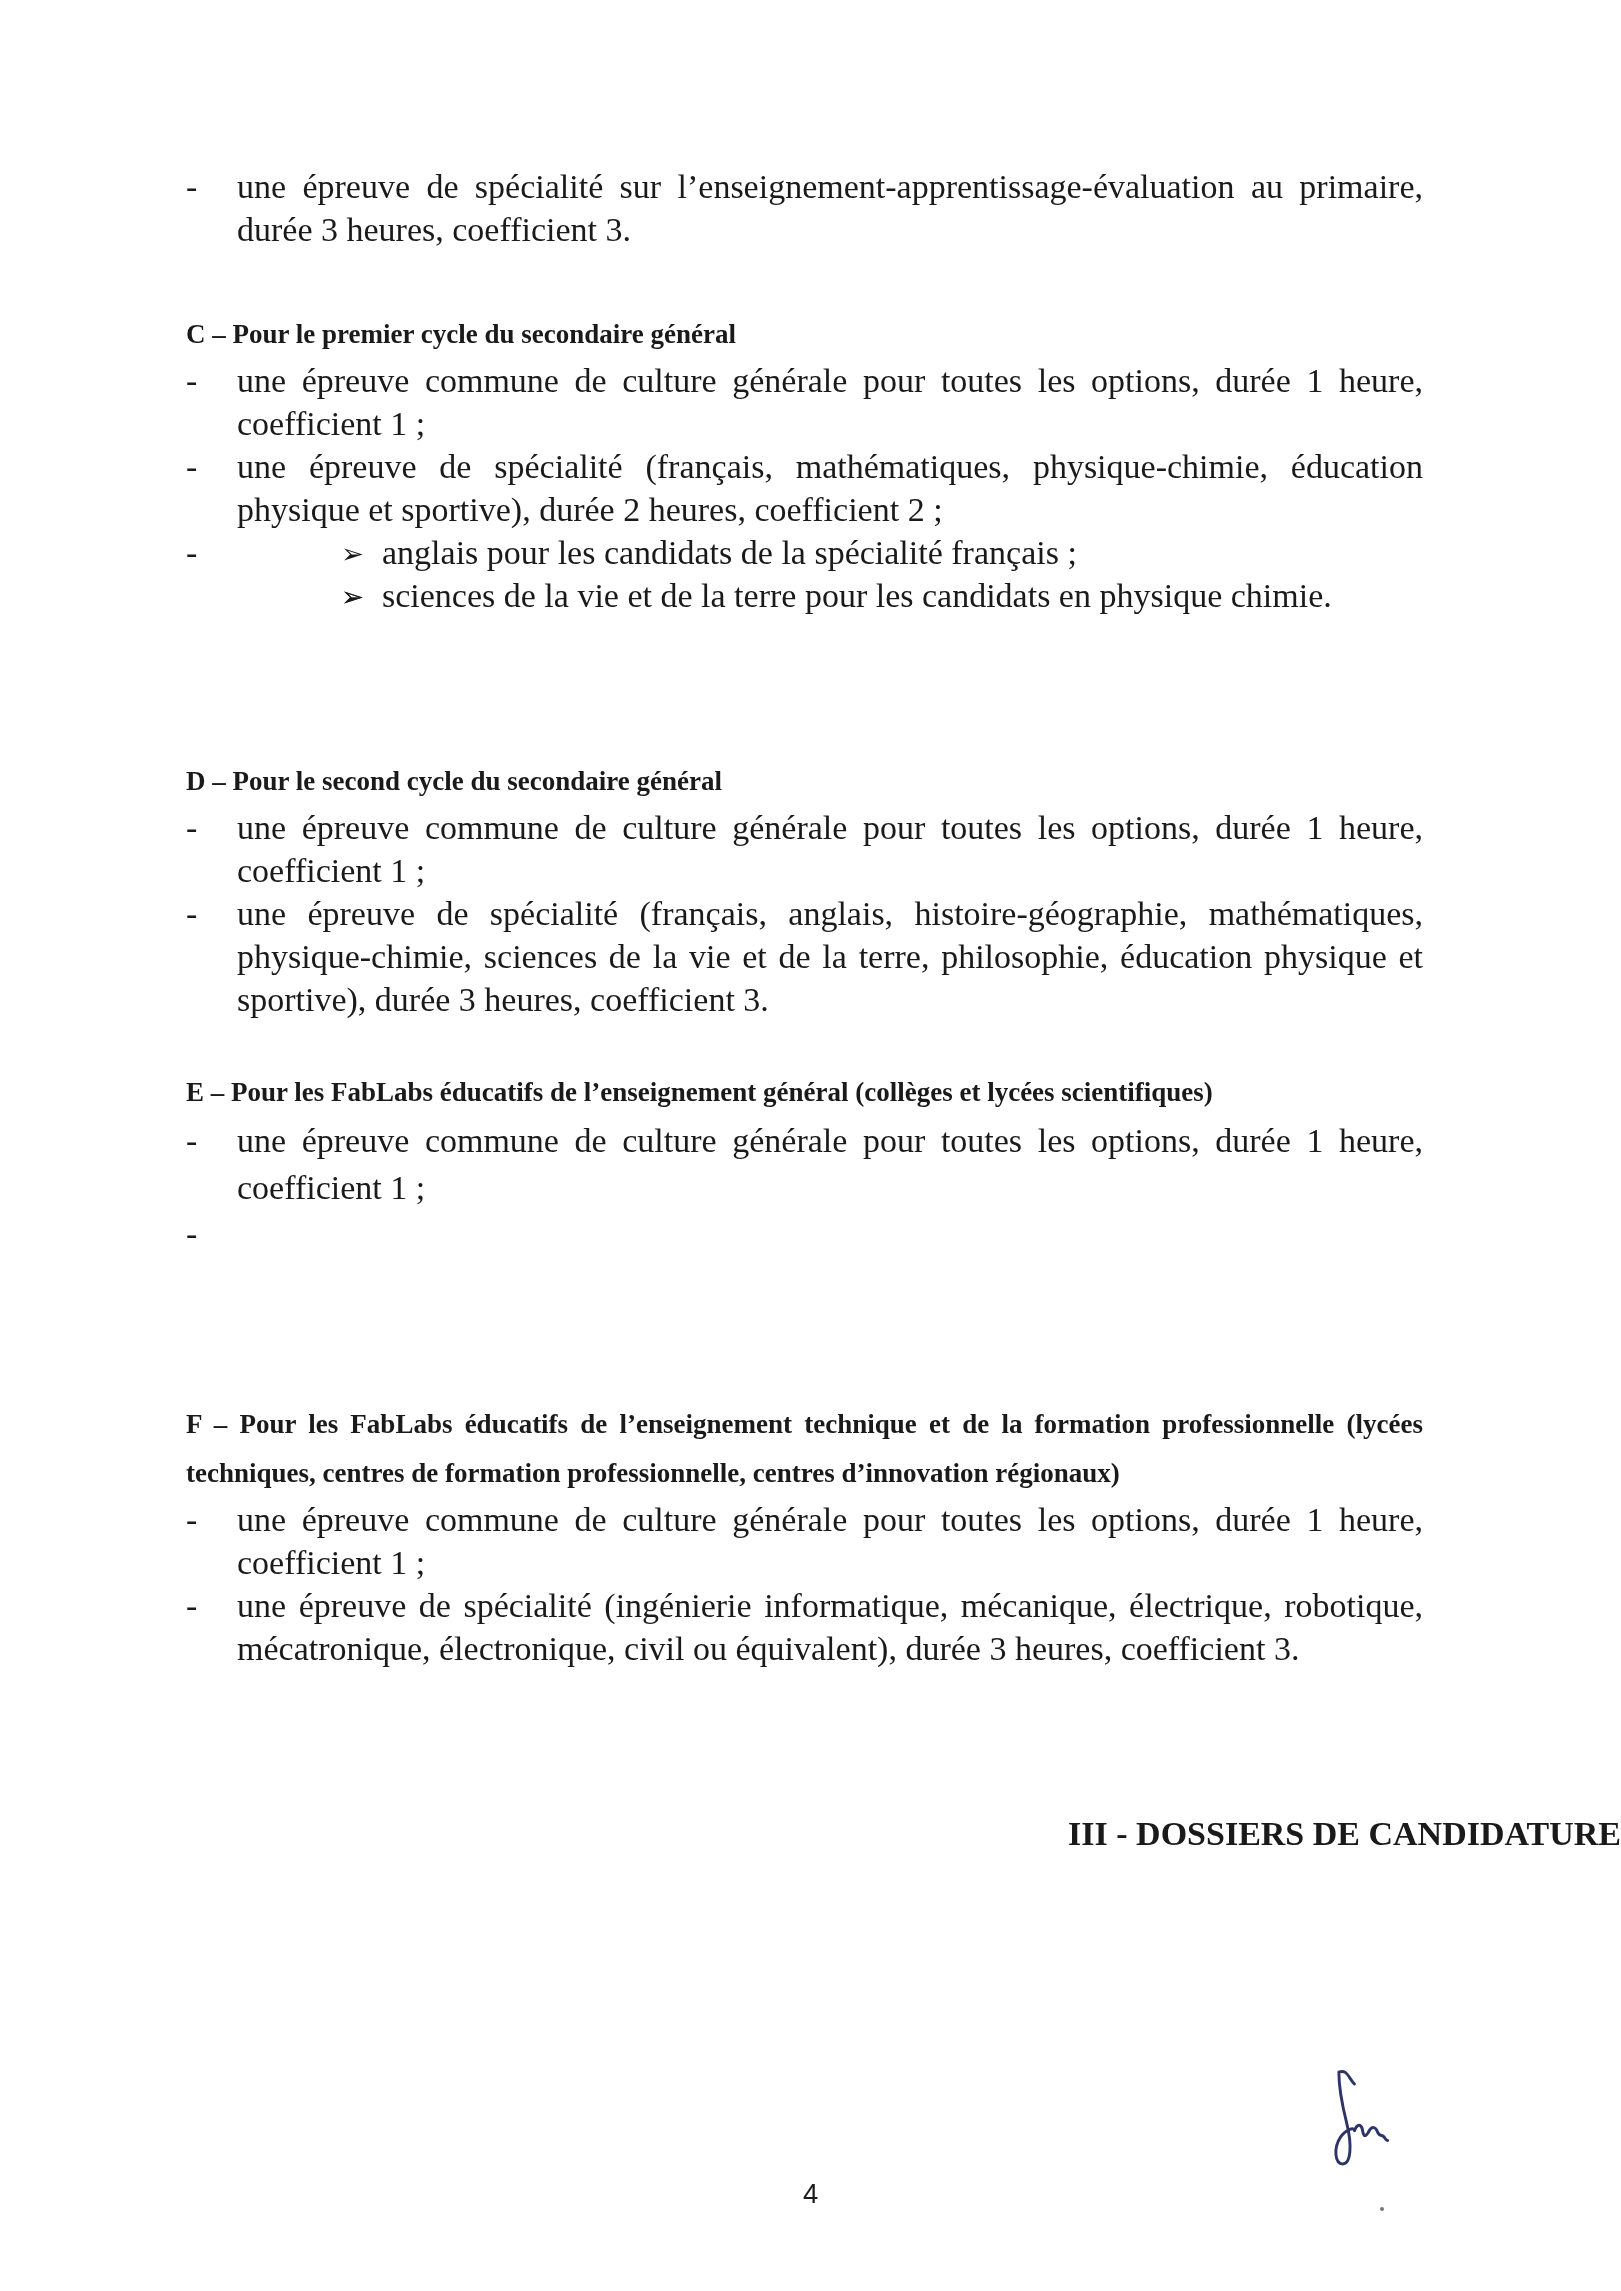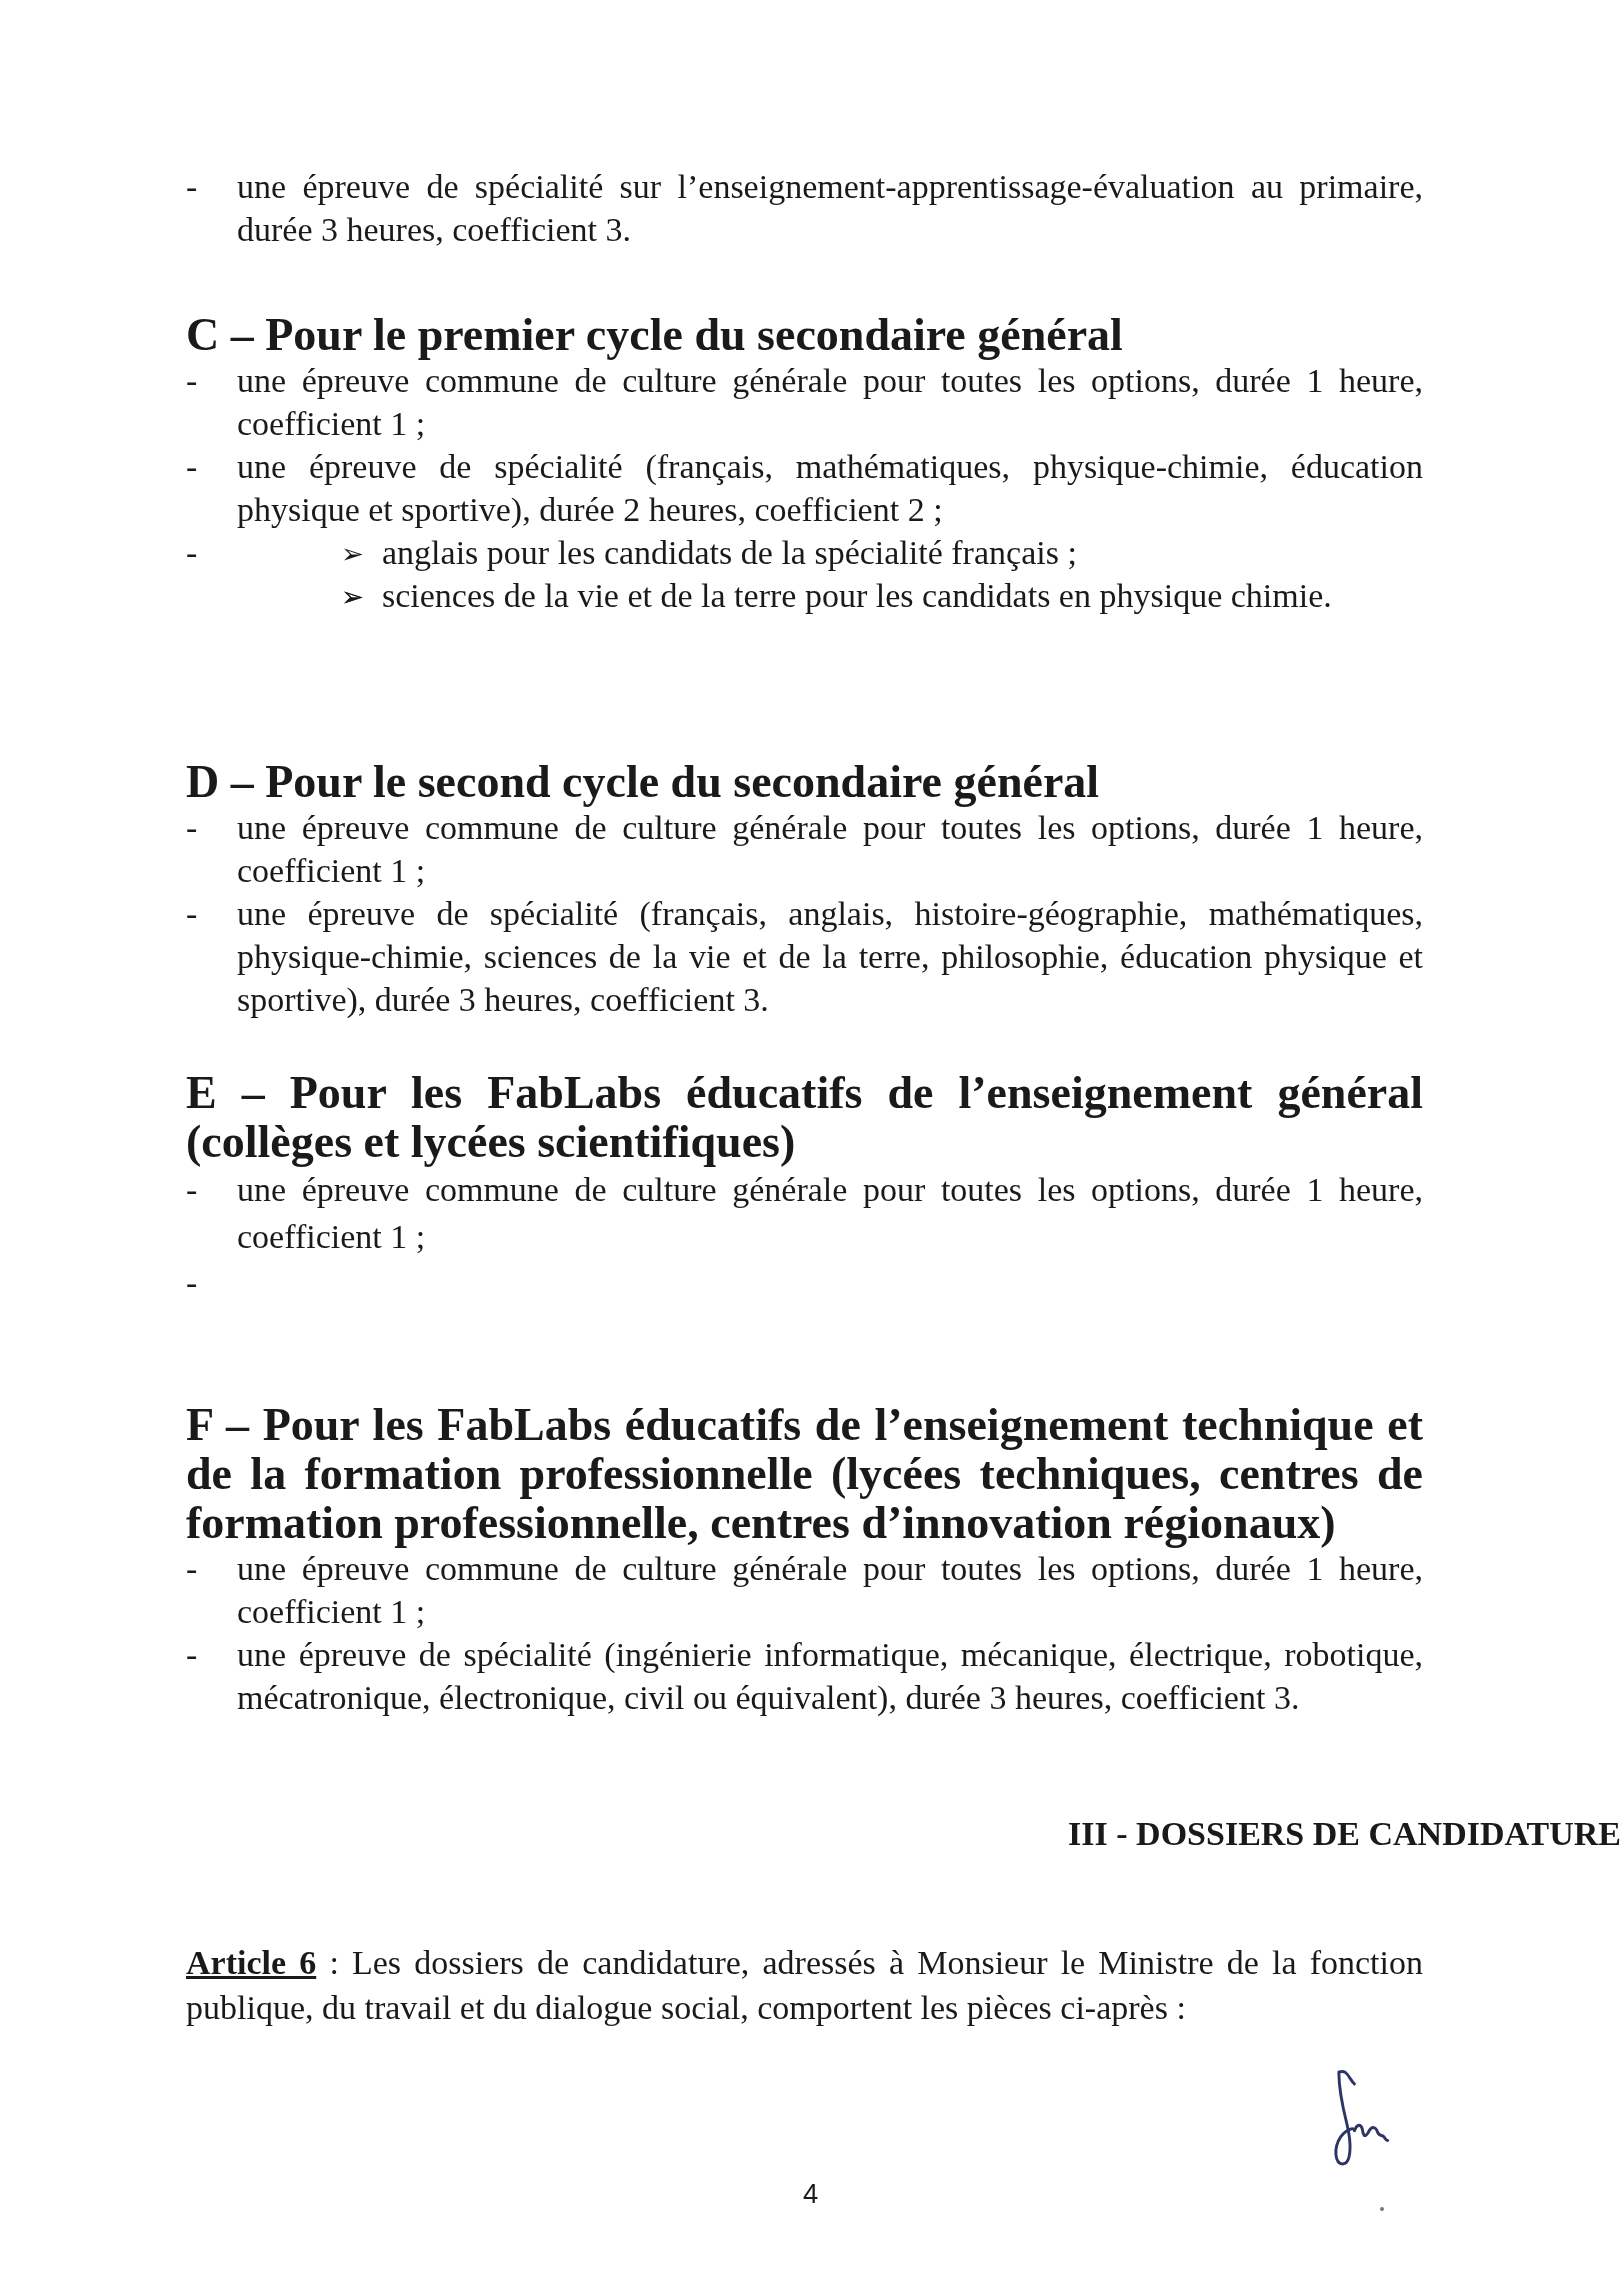--- a/index.html
+++ b/index.html
@@ -1,20 +1,20 @@
 <!DOCTYPE html>
 <html><head>
 <meta charset="utf-8">
 <style>
   html, body { margin: 0; padding: 0; background: #ffffff; }
   body { width: 1621px; height: 2292px; position: relative; overflow: hidden;
          font-family: "Liberation Serif", "DejaVu Serif", serif; color: #1a1a1a; }
   .page { position: absolute; left: 0; top: 0; width: 1621px; height: 2292px; }
   .block { position: absolute; left: 186px; width: 1237px; font-size: 34px; line-height: 43px; }
-  .heading { font-weight: bold; font-size: 46px; line-height: 49px; text-align: justify; }
+  .heading { font-weight: bold; font-size: 27px; line-height: 49px; text-align: justify; }
   .item { position: relative; padding-left: 51px; text-align: justify; margin: 0; }
   .item .dash { position: absolute; left: 0; top: 0; }
   .sub { position: relative; padding-left: 196px; margin: 0; line-height: 43px; }
   .sub .arrow { position: absolute; left: 155px; top: 2px; font-size: 27.4px; }
   .center-title { position: absolute; left: 0; width: 1621px; text-align: right;
                   font-weight: bold; font-size: 34px; top: 1815px; }
   .article { position: absolute; left: 186px; width: 1237px; top: 1906px;
              font-size: 34px; line-height: 45px; text-align: justify; }
   .article .art-label { font-weight: bold; text-decoration: underline; }
   .page-number { position: absolute; left: 0; width: 1621px; top: 2178px; text-align: center;
@@ -91,23 +91,20 @@
       <span>une épreuve commune de culture générale pour toutes les options, durée 1 heure, coefficient 1 ;</span>
     </p>
     <p class="item">
       <span class="dash">-</span>
       <span>une épreuve de spécialité (ingénierie informatique, mécanique, électrique, robotique, mécatronique, électronique, civil ou équivalent), durée 3 heures, coefficient 3.</span>
     </p>
   </div>
 
   <div class="center-title">III - DOSSIERS DE CANDIDATURE</div>
 
-  <p class="article">
-    <span class="art-label">Article 6</span><span> : </span><span>Les dossiers de candidature, adressés à Monsieur le Ministre de la fonction publique, du travail et du dialogue social, comportent les pièces ci-après :</span>
-  </p>
 
   <div class="signature">
     <svg width="78" height="108" viewBox="0 0 80 110">
       <path d="M6 4 C 14 0, 16 10, 22 16 M6 4 C 6 20, 10 40, 14 56 C 20 80, 18 98, 10 98 C 2 98, 0 82, 8 70 C 14 62, 22 60, 22 64 C 24 58, 28 56, 30 62 C 31 68, 32 72, 36 66 C 40 58, 44 60, 46 66 C 48 70, 50 68, 52 70 C 54 72, 54 74, 56 74" fill="none" stroke="#2e3566" stroke-width="3" stroke-linecap="round" stroke-linejoin="round"></path>
     </svg>
   </div>
   <div class="dot"></div>
 
   <div class="page-number">4</div>
 

